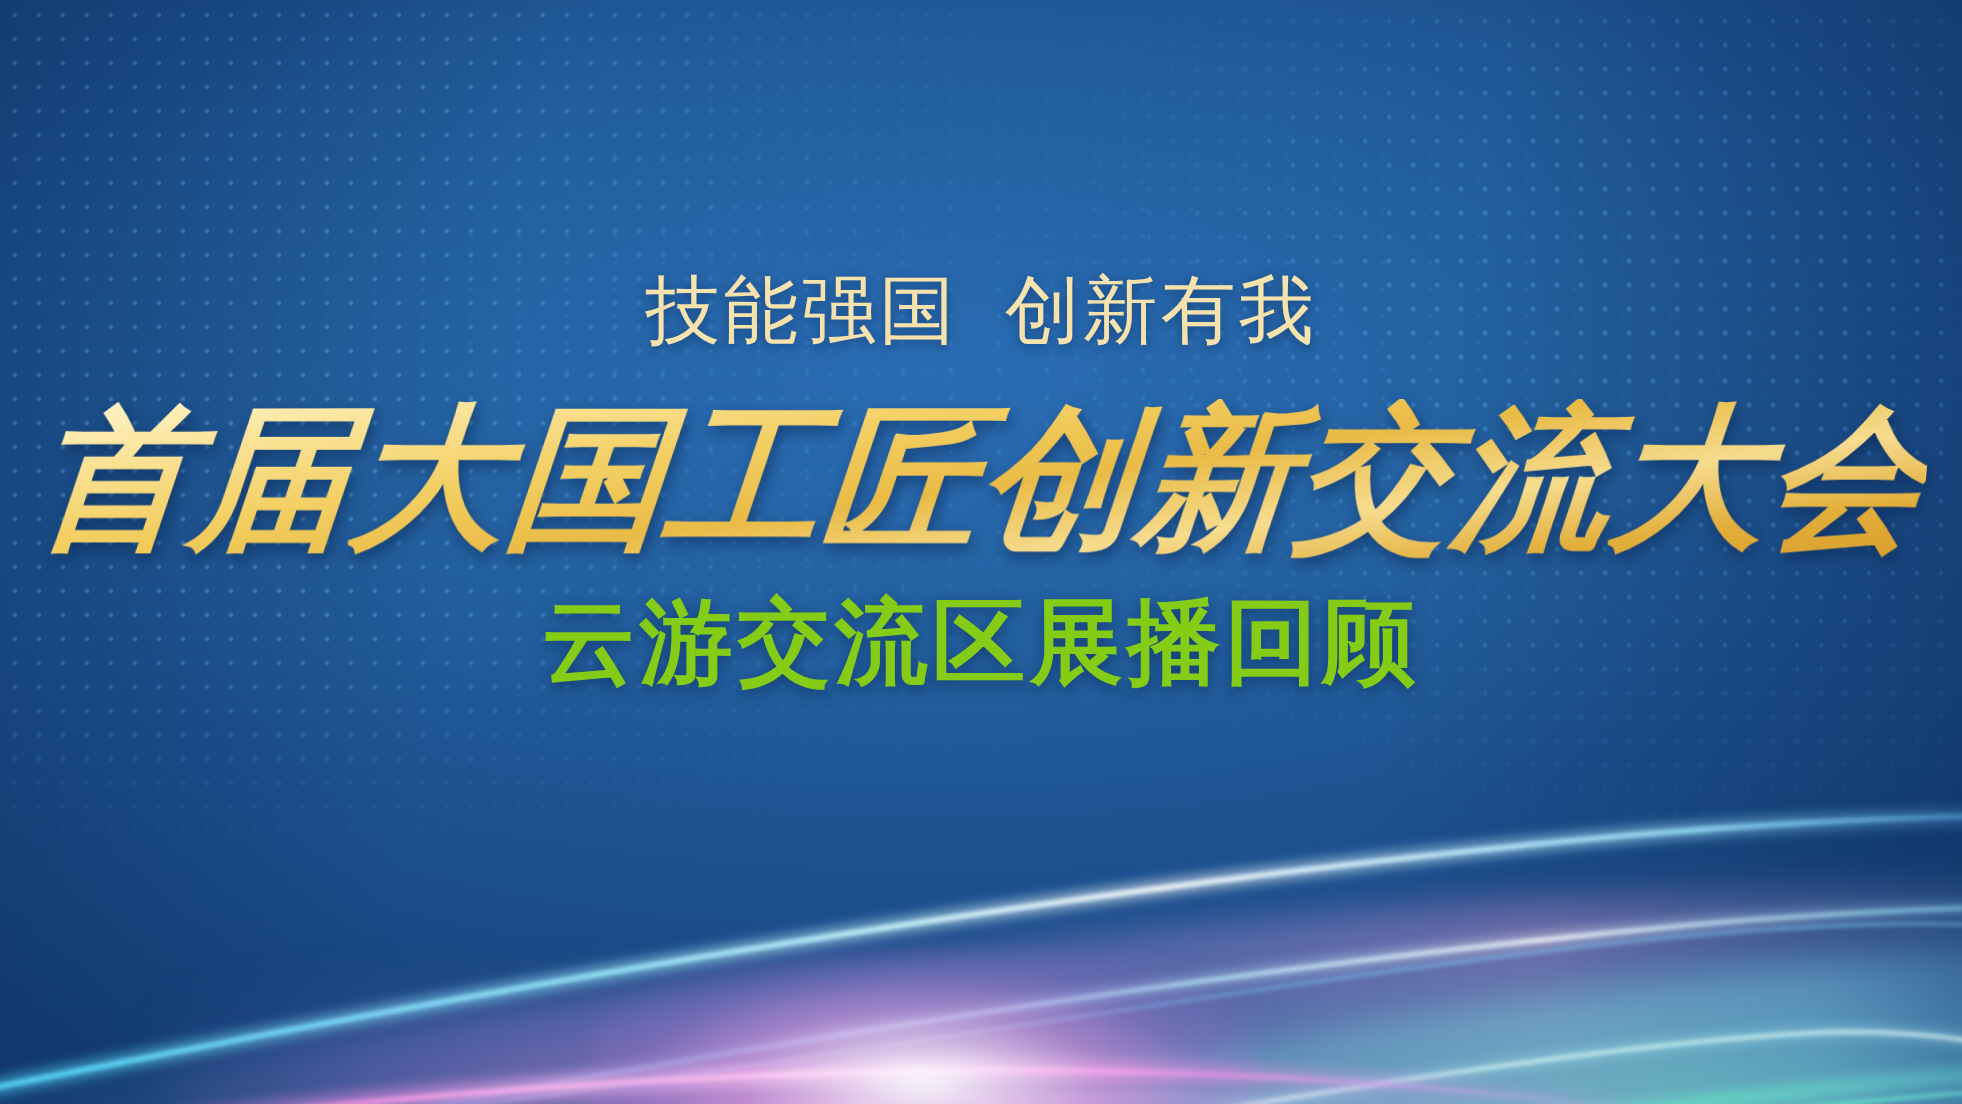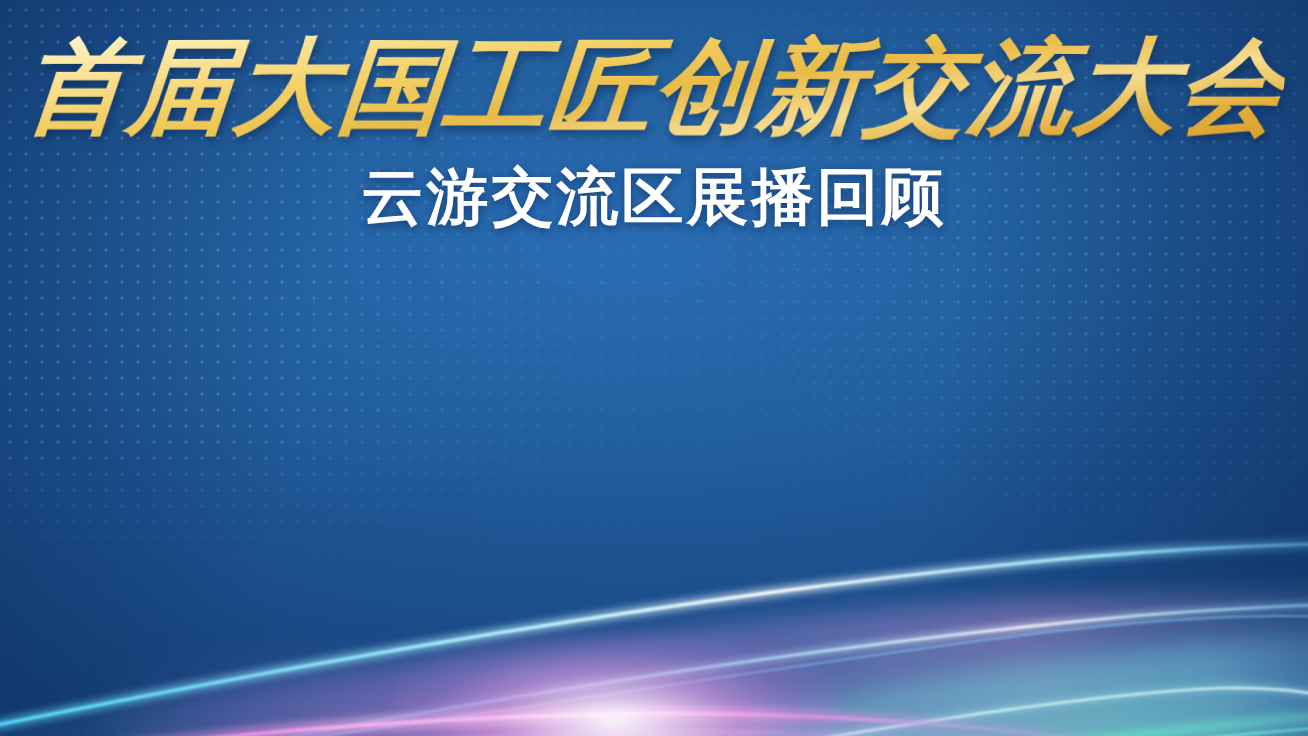--- a/index.html
+++ b/index.html
@@ -179,21 +179,21 @@
     filter: drop-shadow(2px 4px 5px rgba(8,34,76,0.55));
     transform: skewX(-5deg);
   }
 
   .sub-title {
     margin-top: 26px;
     font-size: 62px;
     line-height: 1;
     letter-spacing: 3px;
     font-weight: 700;
-    color: #ffffff;
+    color: #84cc16;
     white-space: pre;
     text-shadow: 0 3px 9px rgba(10,40,86,0.60);
   }
 </style>
 </head>
 <body>
 
 <div id="poster">
 
   <div class="bg-base"></div>
@@ -288,19 +288,20 @@
       <path d="M820,300 C 1000,284 1180,262 1340,248 C 1390,244 1420,242 1440,242" fill="none" stroke="url(#gGreen)" stroke-width="3.4" stroke-linecap="round" filter="url(#blurSm)" opacity="0.9"></path>
       <path d="M880,300 C 1060,290 1220,276 1360,266 C 1400,263 1425,262 1440,262" fill="none" stroke="#8affd0" stroke-width="2" stroke-opacity="0.5" filter="url(#blurSm)"></path>
     </svg>
   </div>
 
   <div class="glow-pink"></div>
   <div class="glow-teal"></div>
   <div class="glow-core"></div>
 
   <div class="text-stack">
+    <div class="tagline">技能强国  创新有我</div>
 
     <div class="main-title">首届大国工匠创新交流大会</div>
 
     <div class="sub-title">云游交流区展播回顾</div>
   </div>
 
 </div>
 
 </body></html>

